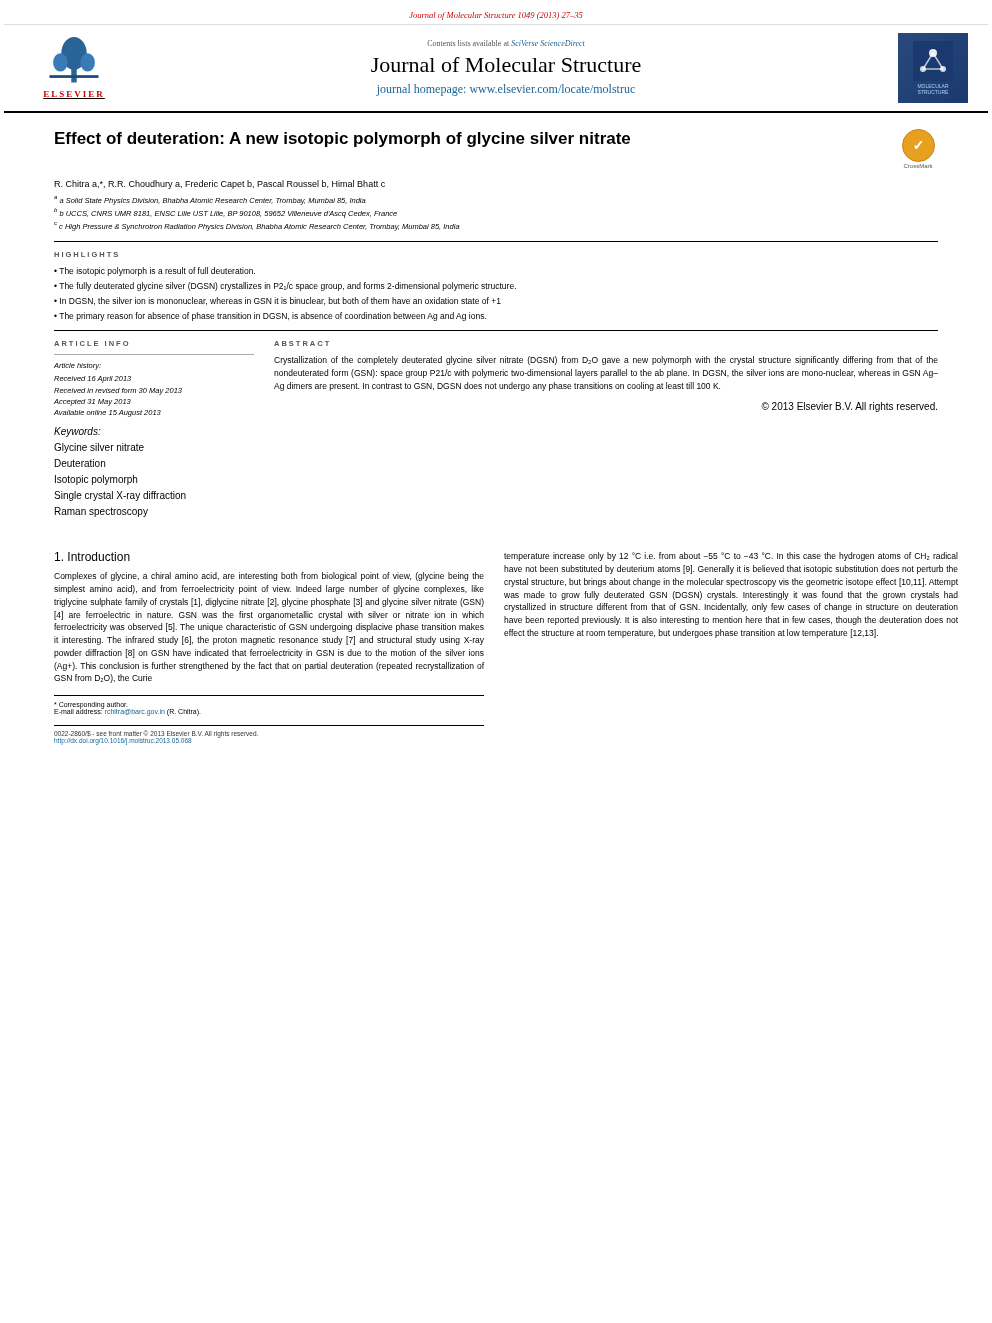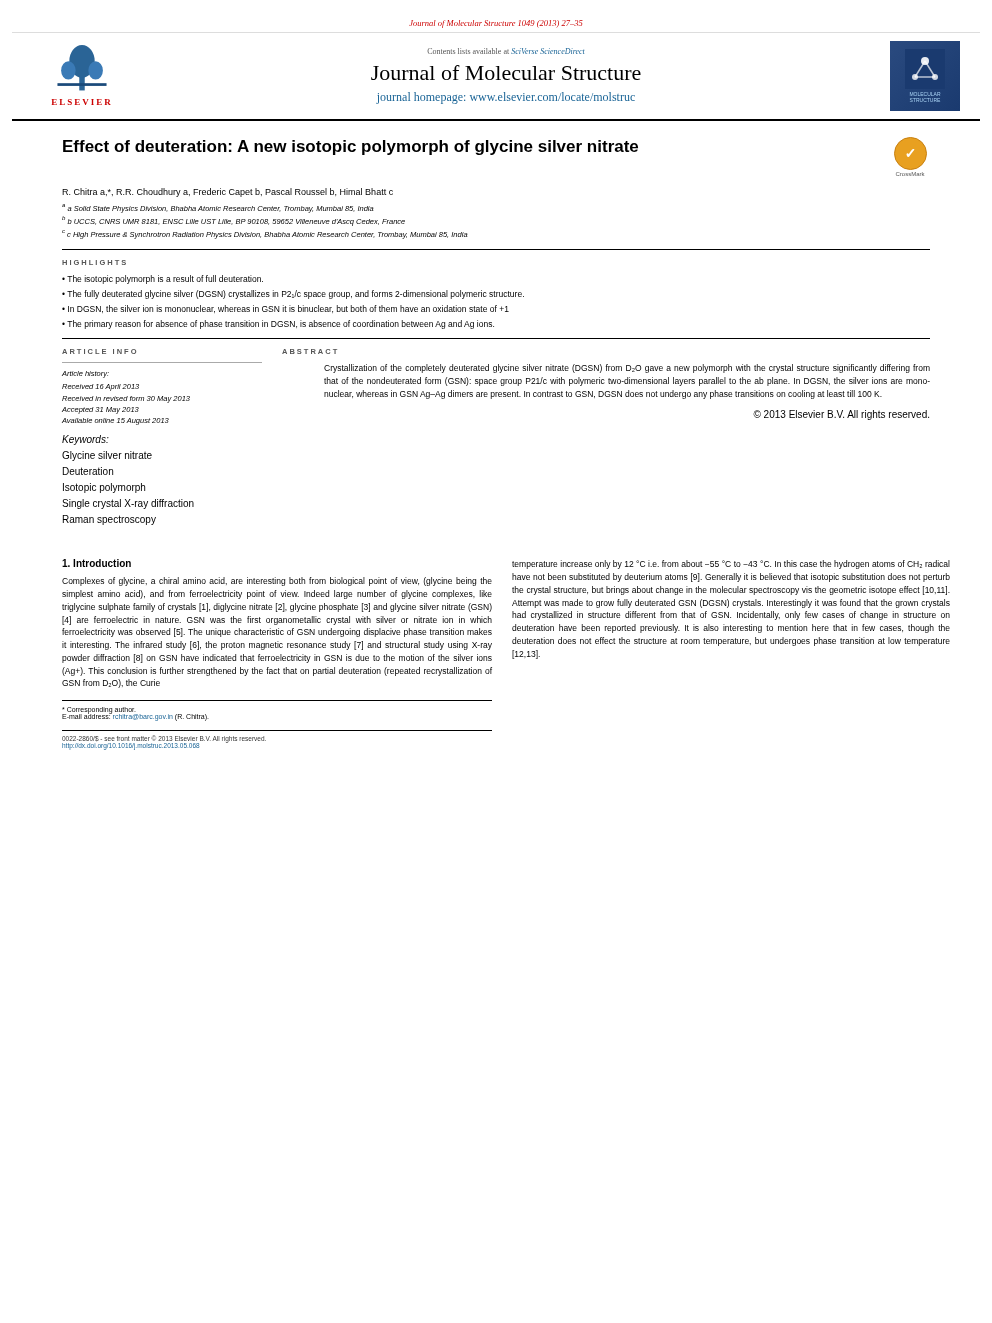--- a/index.html
+++ b/index.html
@@ -8,21 +8,21 @@
       font-family: 'Times New Roman', Times, serif;
       font-size: 9.5px;
       color: #000;
       width: 992px;
       min-height: 1323px;
     }
     .page {
       width: 992px;
       min-height: 1323px;
       background: #fff;
-      padding: 12px;
+      padding: 4px;
       position: relative;
     }
     .top-bar {
       text-align: center;
       padding: 6px 0 4px 0;
       font-size: 8.5px;
       color: #c00;
       font-style: italic;
       border-bottom: 1px solid #ddd;
     }
@@ -33,20 +33,21 @@
       border-bottom: 2px solid #000;
     }
     .journal-logo-left {
       width: 100px;
       min-width: 100px;
     }
     .elsevier-logo {
       display: flex;
       flex-direction: column;
       align-items: center;
+      text-decoration: underline;
     }
     .elsevier-tree {
       width: 70px;
       height: 50px;
     }
     .elsevier-label {
       font-size: 9px;
       color: #c00;
       font-weight: bold;
       letter-spacing: 2px;
@@ -198,43 +199,42 @@
       margin-bottom: 3px;
     }
     .keyword-item {
       line-height: 1.6;
     }
     .abstract-text {
       font-size: 8.5px;
       font-family: Arial, sans-serif;
       line-height: 1.5;
       text-align: justify;
-      margin-left: 42px;
     }
     .copyright-line {
       font-size: 10px;
       font-family: Arial, sans-serif;
       text-align: right;
       margin-top: 8px;
     }
     .main-body {
       display: flex;
       gap: 20px;
       padding: 15px 30px 15px 50px;
     }
     .left-col {
       width: 430px;
       min-width: 430px;
     }
     .right-col {
       flex: 1;
     }
     .section-heading {
-      font-size: 10px;
-      font-weight: bold;
+      font-size: 12px;
+      font-weight: normal;
       font-family: Arial, sans-serif;
       margin-bottom: 6px;
       color: #000;
     }
     .body-text {
       font-size: 8.5px;
       font-family: Arial, sans-serif;
       line-height: 1.5;
       text-align: justify;
       margin-bottom: 8px;

